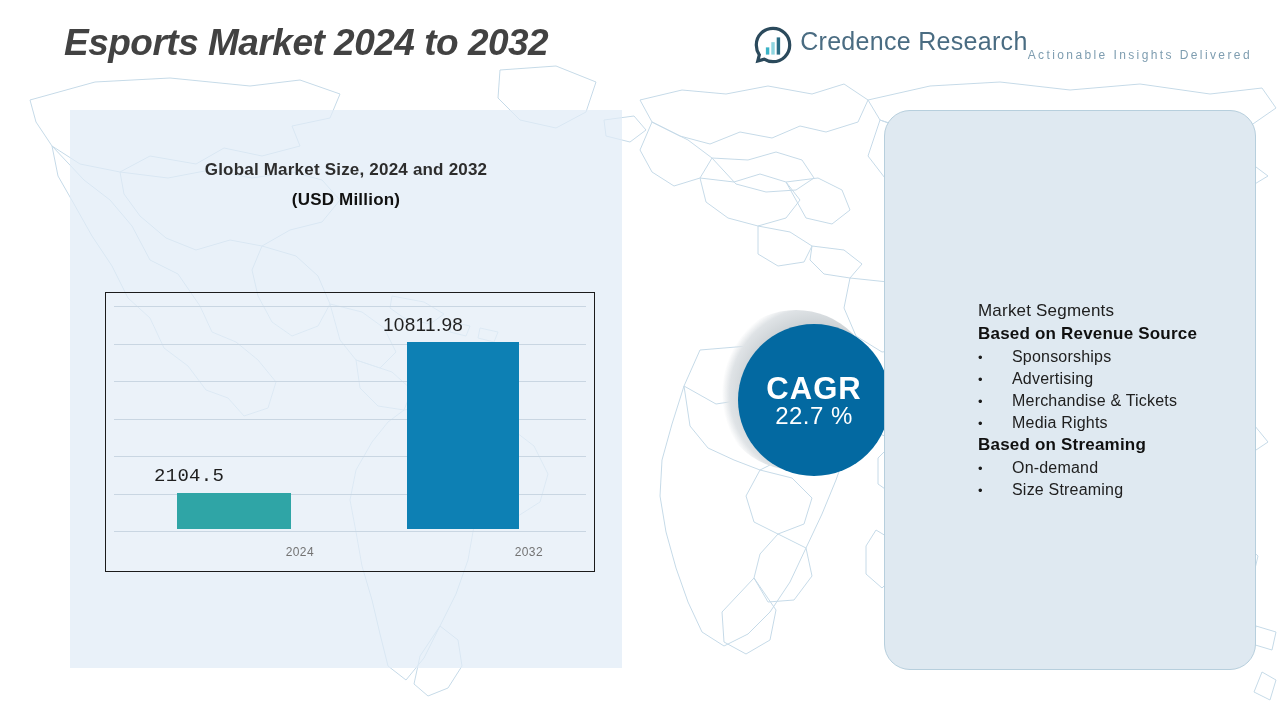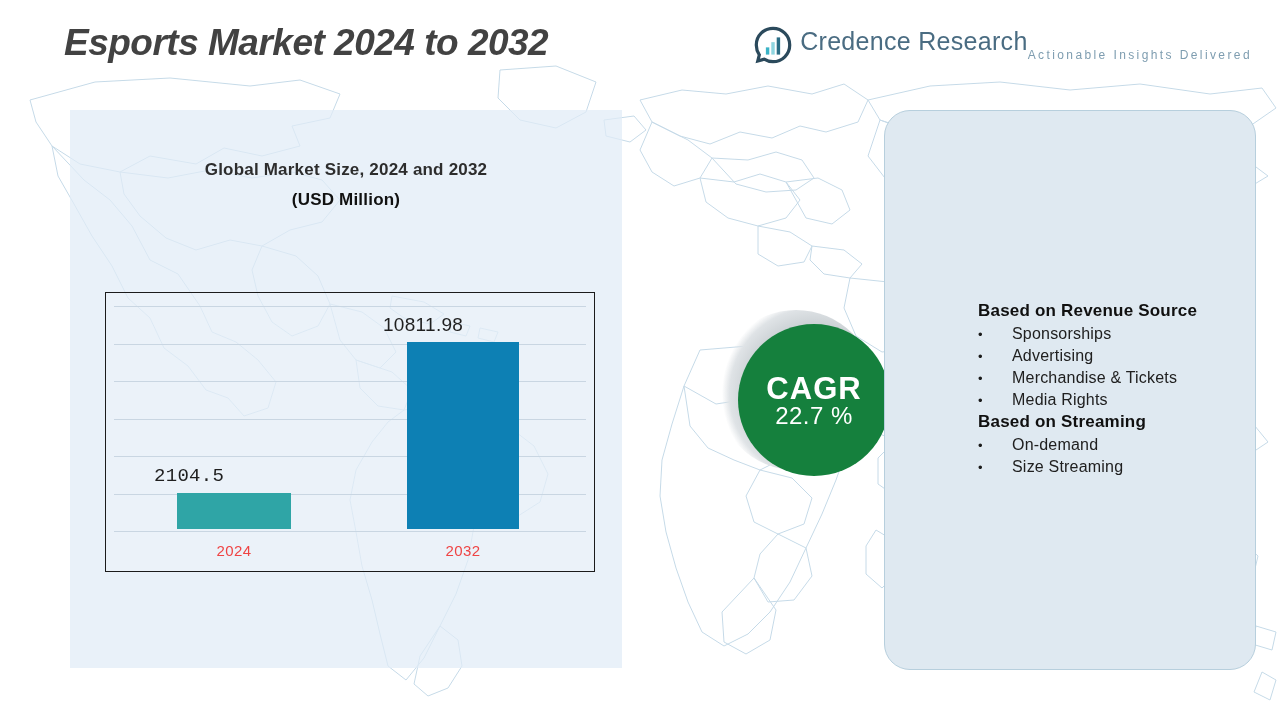--- a/index.html
+++ b/index.html
@@ -116,23 +116,23 @@
     width: 160px;
     text-align: left;
     font-size: 19px;
     color: #1f1f1f;
     letter-spacing: 0.3px;
   }
   .cat-label {
     position: absolute;
     bottom: 12px;
     width: 160px;
-    text-align: center;
-    font-size: 15px;
-    color: #ef4444;
+    text-align: right;
+    font-size: 12px;
+    color: #737373;
     letter-spacing: 0.4px;
   }
 
   
   #cagr-badge-wrap {
     position: absolute;
     left: 716px; top: 310px;
     width: 176px; height: 176px;
   }
   #cagr-shadow {
@@ -141,21 +141,21 @@
     width: 160px; height: 160px;
     border-radius: 50%;
     background: radial-gradient(circle at 62% 52%, #9aa3a8 0%, #b9c0c4 40%, #dfe3e6 66%, rgba(255,255,255,0) 72%);
     filter: blur(0.4px);
   }
   #cagr-circle {
     position: absolute;
     left: 22px; top: 14px;
     width: 152px; height: 152px;
     border-radius: 50%;
-    background: #15803d;
+    background: #0369a1;
     display: flex;
     flex-direction: column;
     align-items: center;
     justify-content: center;
     color: #ffffff;
   }
   #cagr-label {
     font-size: 31px;
     font-weight: bold;
     letter-spacing: 1px;
@@ -324,20 +324,21 @@
   <div id="cagr-badge-wrap">
     <div id="cagr-shadow"></div>
     <div id="cagr-circle">
       <div id="cagr-label">CAGR</div>
       <div id="cagr-value">22.7 %</div>
     </div>
   </div>
 
   <div id="right-panel"></div>
   <div id="segments-block">
+    <div class="seg-heading-plain">Market Segments</div>
   <div class="seg-heading-bold">Based on Revenue Source</div>
       <div class="seg-item">
         <span class="seg-bullet">•</span>
         <span>Sponsorships</span>
       </div>
       <div class="seg-item">
         <span class="seg-bullet">•</span>
         <span>Advertising</span>
       </div>
       <div class="seg-item">

